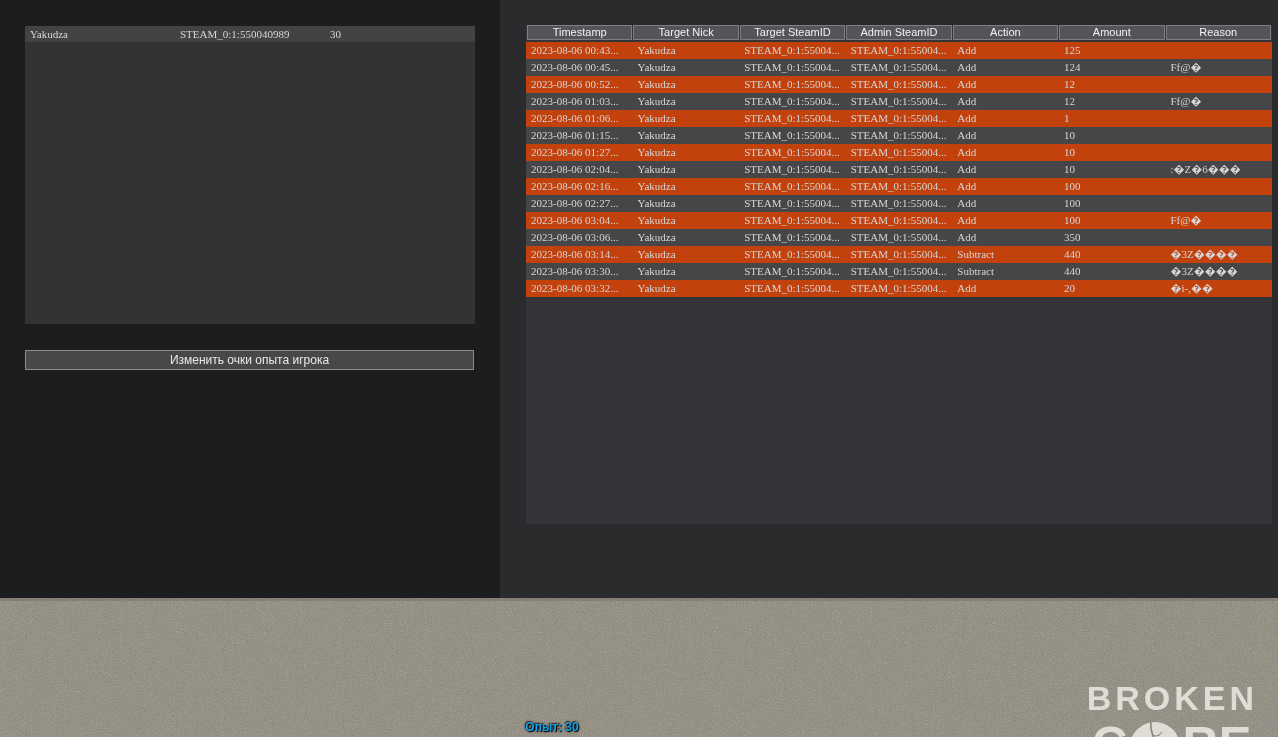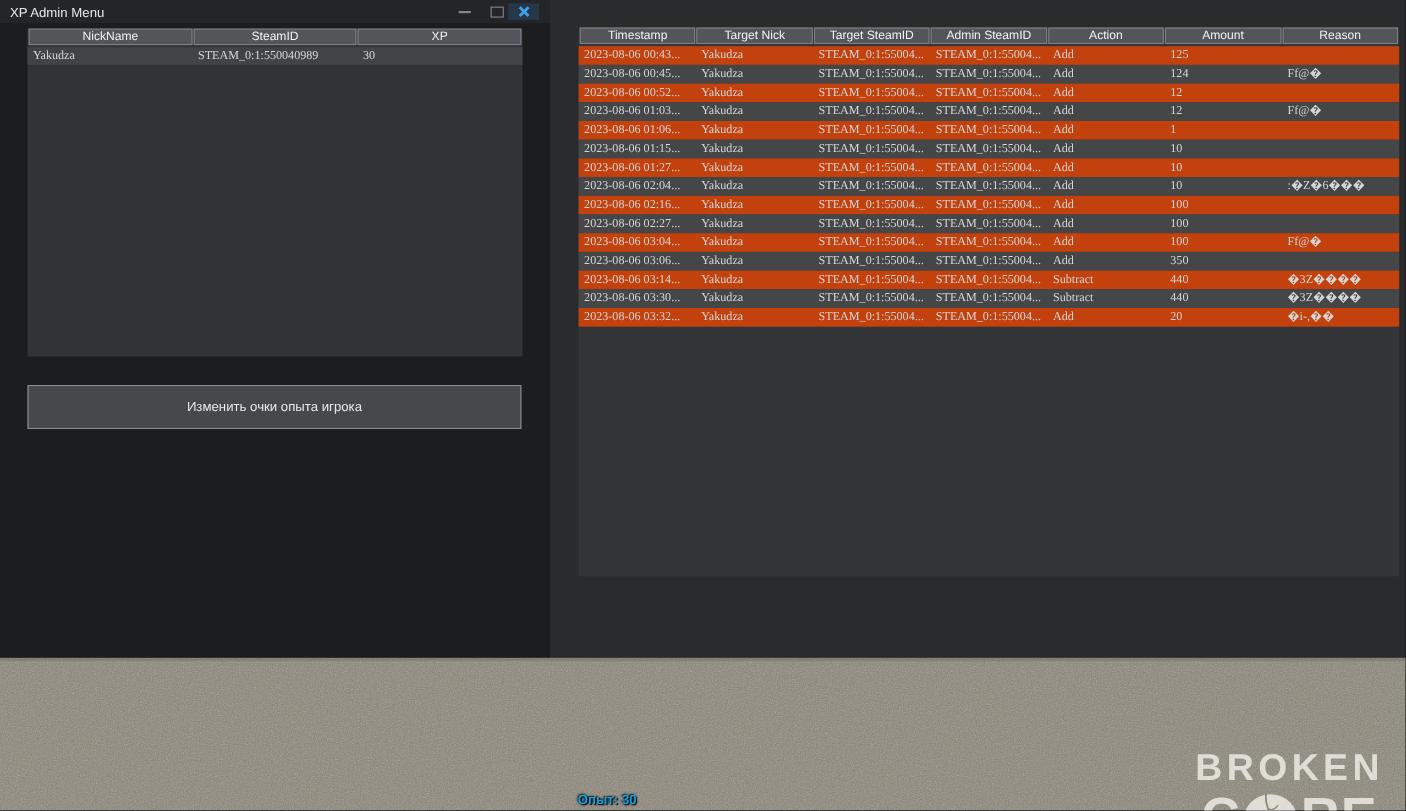--- a/index.html
+++ b/index.html
@@ -31,21 +31,21 @@
   .th{flex:1;height:13px;line-height:13px;background:#54555a;border:1px solid #7e7f83;
       color:#f2f2f2;font-size:11px;text-align:center;overflow:hidden;white-space:nowrap;}
   .tr{display:flex;overflow:hidden;font-family:Liberation Serif, serif;}
   #players-table .tr{height:16px;line-height:16px;background:#424345;}
   #logs-table .tr{height:17px;line-height:17px;}
   #logs-table .tr.even{background:#c2410c;}
   #logs-table .tr.odd{background:#454648;}
   .td{flex:1;padding-left:5px;font-size:11px;color:#d6d6d7;white-space:nowrap;overflow:hidden;}
 
   
-  .big-btn{position:absolute;left:25px;width:449px;height:40px;background:#47484a;
+  .big-btn{position:absolute;left:25px;width:449px;height:20px;background:#47484a;
            border:1px solid #8b8c8e;color:#e8e8e8;font-size:12px;
            font-family:"Liberation Sans","DejaVu Sans",sans-serif;cursor:pointer;}
   #btn-edit{top:350px;}
   #btn-logs{top:400px;}
 
   
   #ground{position:absolute;left:0;top:597px;width:1278px;height:140px;}
   #xp-hud{position:absolute;left:552px;top:720px;transform:translateX(-50%);
           font-size:12px;font-weight:bold;color:#0ea5e9;white-space:nowrap;
           text-shadow:1px 1px 1px #000,-1px -1px 1px rgba(0,0,0,.6),0 0 3px #000;}
@@ -86,40 +86,21 @@
           <path d="M22 1 C20 12 28 16 24 27 C21 36 26 44 24 51" fill="none" stroke="#8b8577" stroke-width="1.6"></path>
           <path d="M24 27 C30 30 34 28 38 31" fill="none" stroke="#8b8577" stroke-width="1.3"></path>
           <path d="M24 14 C27 16 30 15 33 11" fill="none" stroke="#8b8577" stroke-width="1.1"></path>
         </svg>
       </span>
       <span>RE</span>
     </div>
   </div>
 
   <div class="window" id="win-left">
-    <div class="titlebar">
-      <span class="title">XP Admin Menu</span>
-      <div class="ctrl min">
-          <div class="dash"></div>
-        </div>
-      <div class="ctrl max">
-          <div class="box"></div>
-        </div>
-      <div class="ctrl close">
-        <svg width="11" height="11" viewBox="0 0 11 11">
-            <path d="M1.5 1.5 L9.5 9.5 M9.5 1.5 L1.5 9.5" stroke="#3fa0e8" stroke-width="2.6"></path>
-          </svg>
-      </div>
-    </div>
     <div class="table" id="players-table">
-        <div class="thead">
-          <div class="th">NickName</div>
-          <div class="th">SteamID</div>
-          <div class="th">XP</div>
-        </div>
         <div class="tr even">
           <div class="td">Yakudza</div>
           <div class="td">STEAM_0:1:550040989</div>
           <div class="td">30</div>
         </div>
       </div>
     <button class="big-btn" id="btn-edit">Изменить очки опыта игрока</button>
   </div>
 
   <div class="window" id="win-right">

